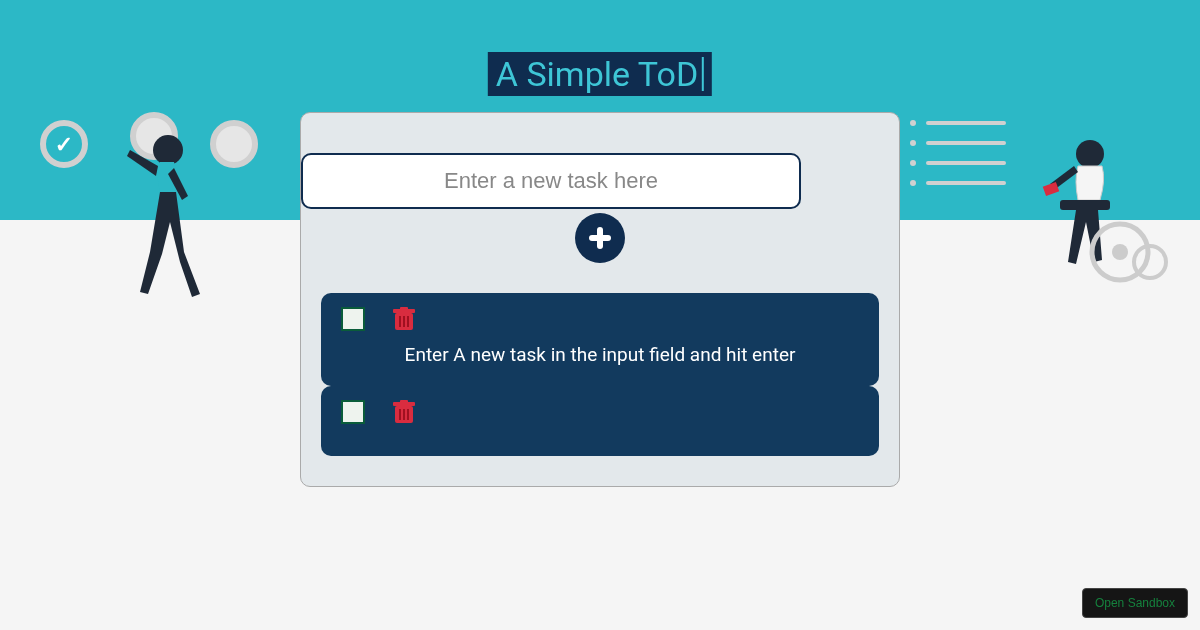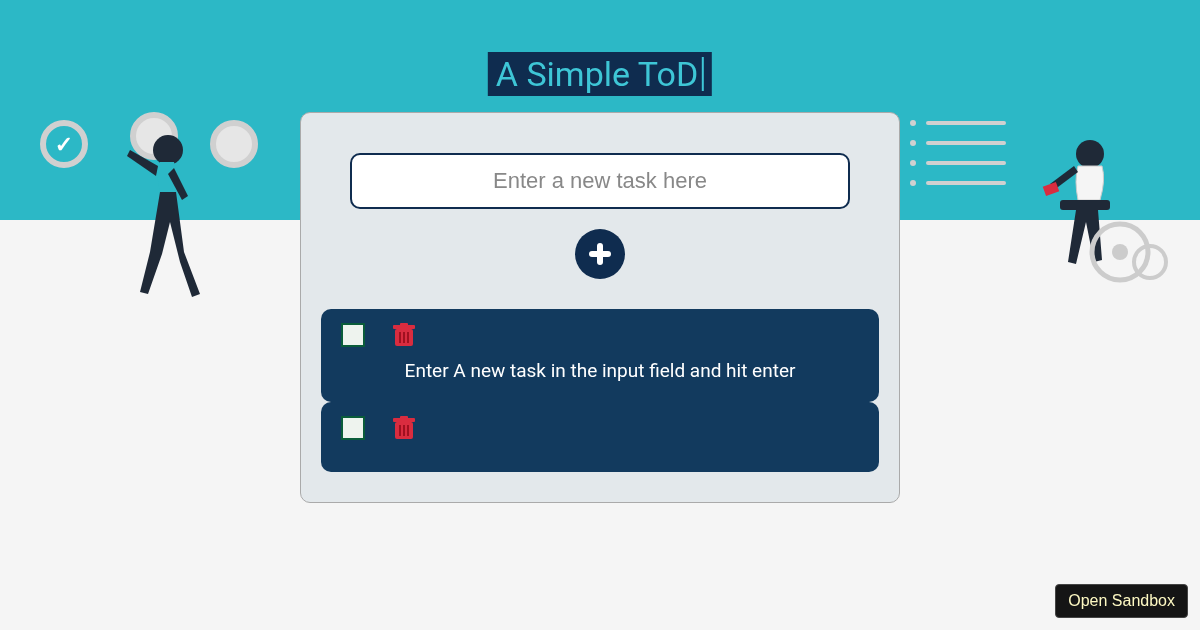--- a/index.html
+++ b/index.html
@@ -108,22 +108,21 @@
     left: 50%;
     transform: translateX(-50%);
     width: 600px;
     background: #e3e8eb;
     border: 1px solid #aaa;
     border-radius: 10px;
     padding: 40px 0 30px;
   }
   .input-wrap {
     display: flex;
-    justify-content: center;
-    margin-bottom: 20px;
+    margin-bottom: 4px;
   }
   .task-input {
     width: 500px;
     height: 56px;
     border: 2px solid #0f2c4f;
     border-radius: 10px;
     font-size: 22px;
     text-align: center;
     color: #666;
     background: #fff;
@@ -191,25 +190,25 @@
   .task.done .task-text {
     text-decoration: line-through;
     font-style: italic;
   }
   
   .sandbox-btn {
     position: absolute;
     bottom: 12px;
     right: 12px;
     background: #151515;
-    color: #fef9c3;
+    color: #15803d;
     border: 1px solid #444;
     border-radius: 4px;
     padding: 7px 12px;
-    font-size: 16px;
+    font-size: 12px;
     cursor: pointer;
   }
 </style>
 </head>
 <body>
 
 <div class="top-band"></div>
 
 <div class="title">
   <span>A Simple ToD</span>

